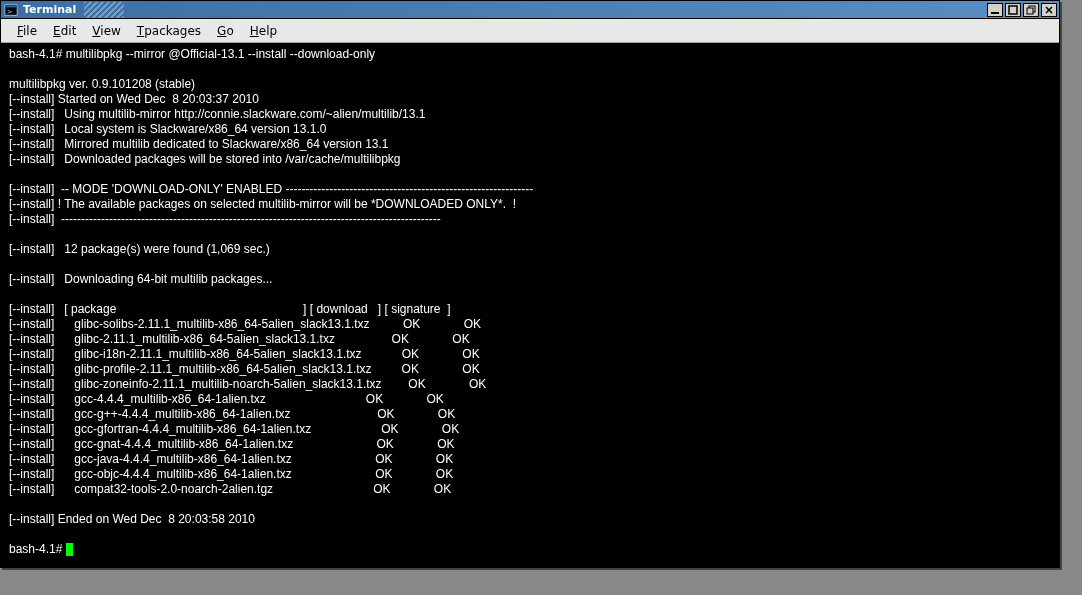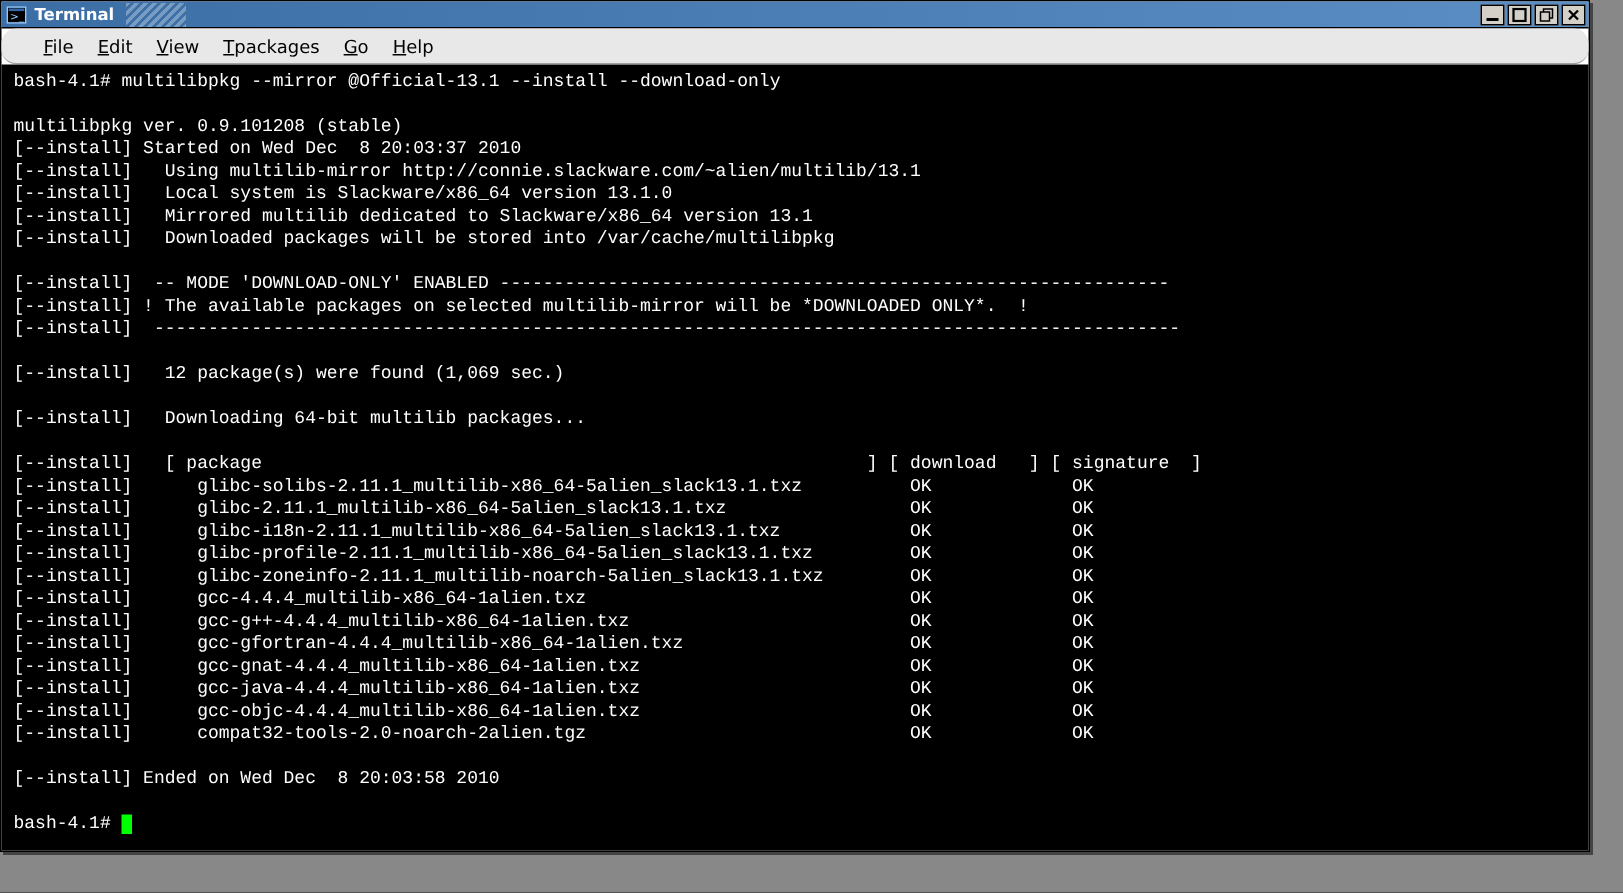--- a/index.html
+++ b/index.html
@@ -80,34 +80,33 @@
   line-height: 1;
   cursor: pointer;
 }
 .win-btn svg { width: 10px; height: 10px; }
 .menubar {
   display: flex;
   align-items: center;
   height: 24px;
   background: #e8e8e8;
   border-bottom: 1px solid #a0a0a0;
-  padding-left: 20px;
+  padding-left: 8px;
   font-size: 12px;
   color: #000;
-  border-radius: 10px;
 }
 .menu-item {
   padding: 2px 8px;
   cursor: pointer;
 }
 .menu-item .ul { text-decoration: underline; }
 .terminal-body {
   background: #000;
   color: #fff;
-  font-family: Liberation Mono, monospace;
+  font-family: Liberation Sans, sans-serif;
   font-size: 12px;
   line-height: 15px;
   padding: 4px 8px 10px 8px;
   white-space: pre;
   min-height: 490px;
 }
 .cursor {
   display: inline-block;
   width: 7px;
   height: 13px;

